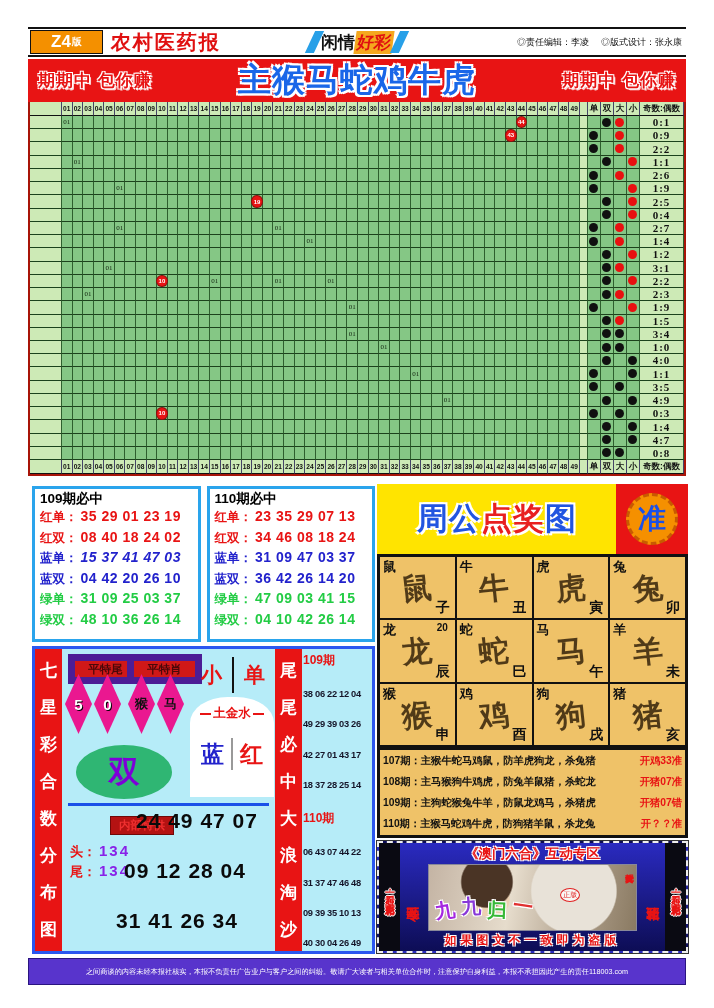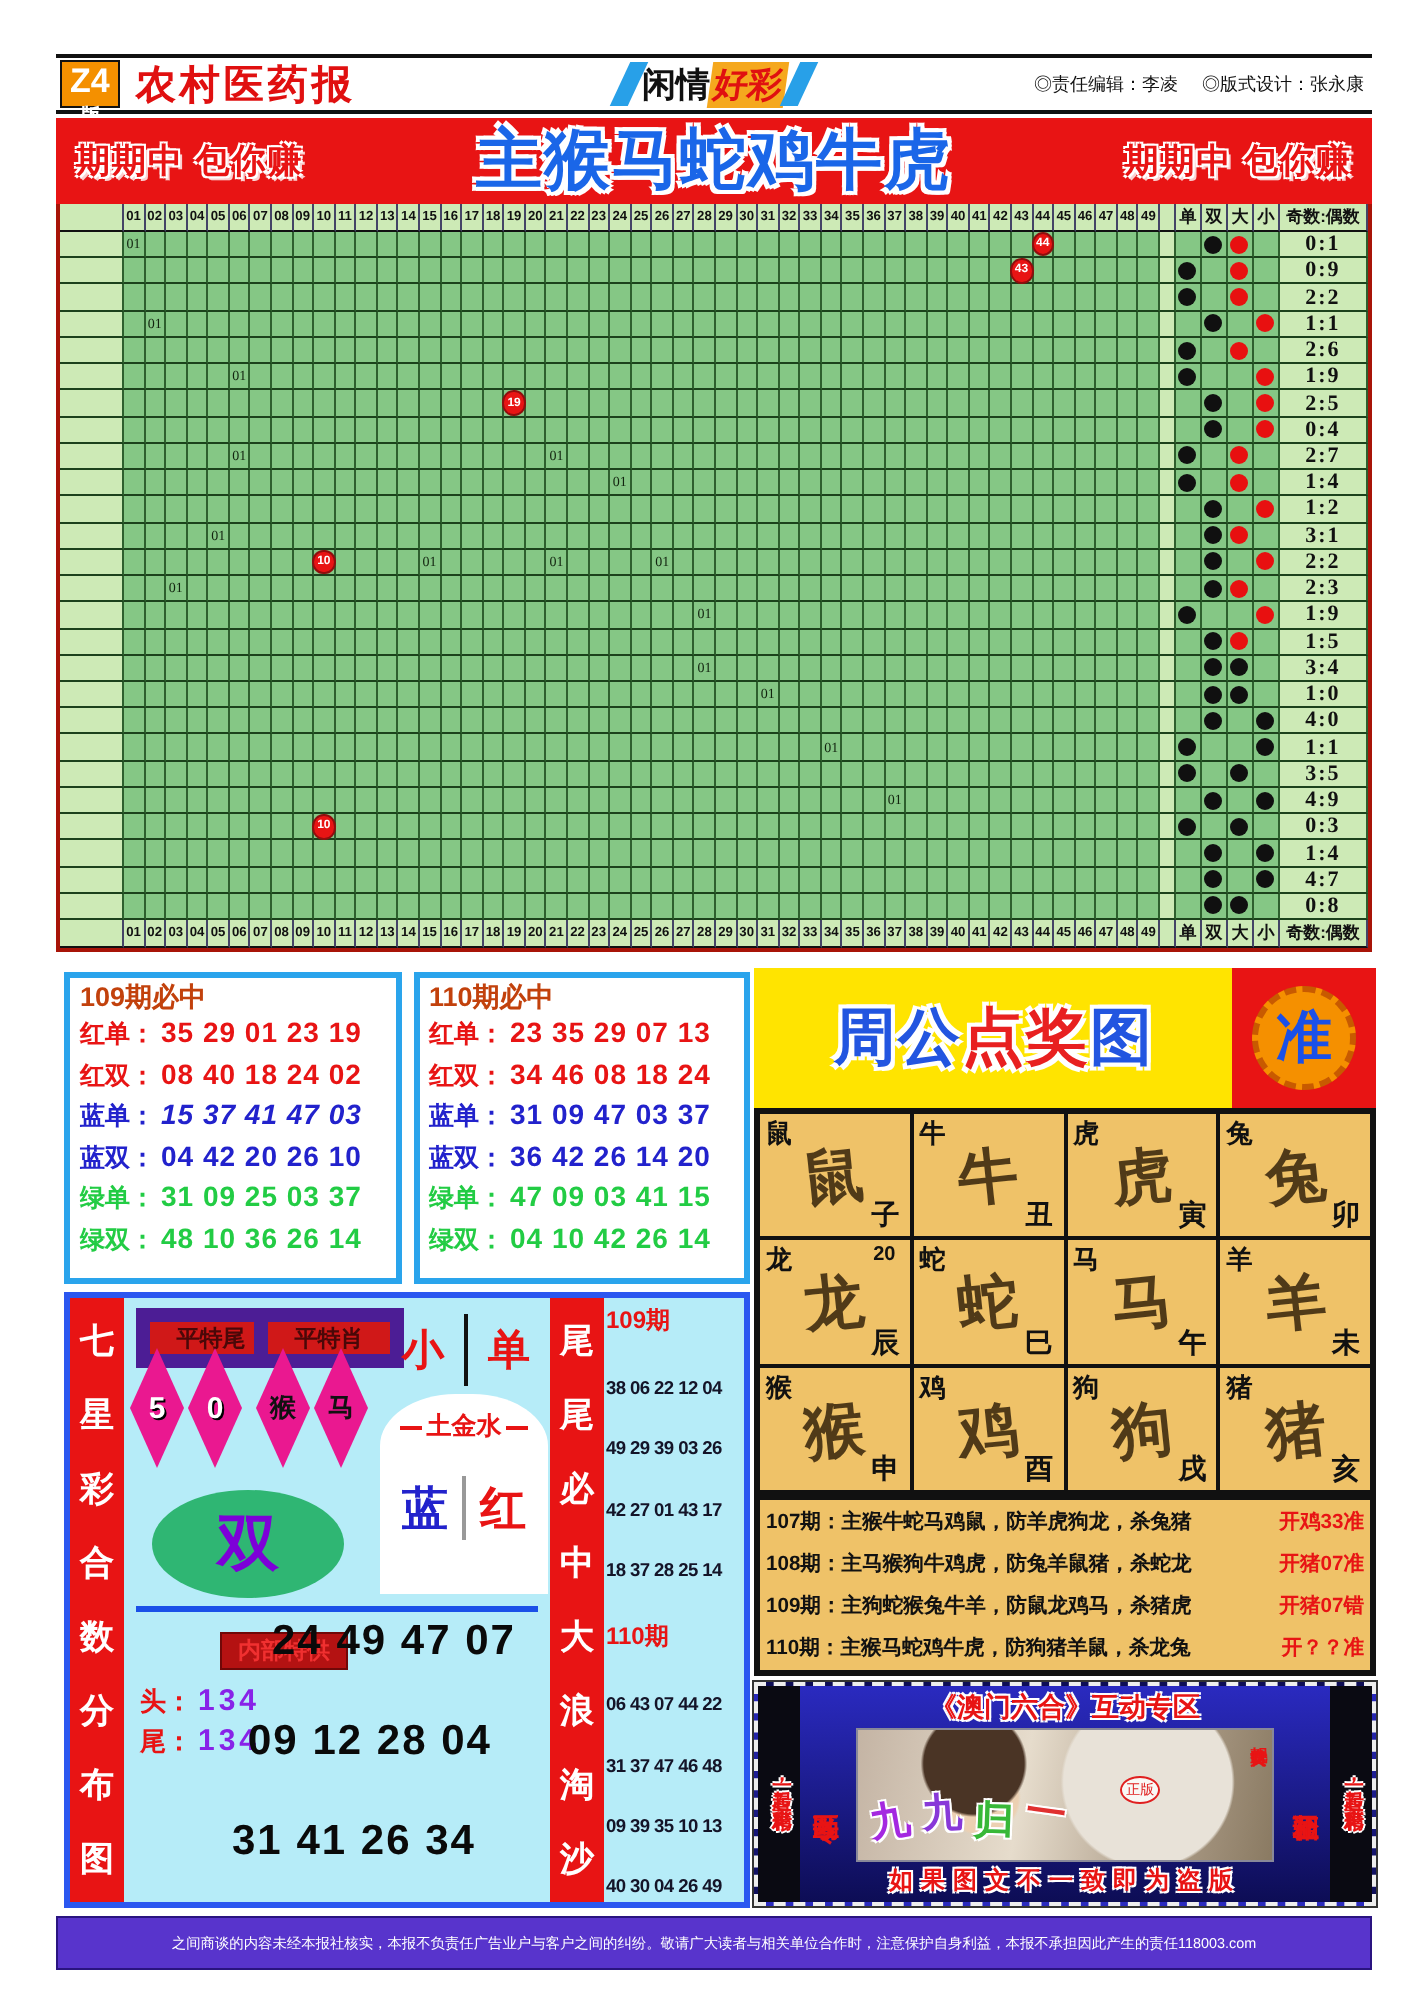--- a/index.html
+++ b/index.html
@@ -1,19 +1,19 @@
 <!DOCTYPE html>
 <html><head>
 <meta charset="utf-8">
 <style>
   html,body{margin:0;padding:0;background:#e8e8e8;}
   #page{position:relative;width:714px;height:1008px;background:#ffffff;font-family:"Liberation Sans",sans-serif;overflow:hidden;margin:0 auto;}
   
   .masthead{position:absolute;left:28px;top:27px;width:658px;height:30px;border-top:2px solid #111;border-bottom:2px solid #111;display:flex;align-items:center;box-sizing:border-box;}
-  .ed-box{margin-left:2px;background:#f49000;border:1px solid #111;color:#fff;font-weight:bold;font-size:17px;padding:0 4px;height:22px;display:flex;align-items:center;flex-direction:column;}
+  .ed-box{margin-left:2px;background:#f49000;border:1px solid #111;color:#fff;font-weight:bold;font-size:17px;padding:0 20px;height:22px;display:flex;align-items:center;}
   .ed-box .ban{font-size:10px;margin-left:1px;}
   .paper{color:#e01010;font-weight:bold;font-size:20px;font-family:"Liberation Serif",serif;letter-spacing:2px;margin-left:8px;}
   .mast-badge{position:absolute;left:50%;transform:translateX(-50%);display:flex;align-items:center;font-size:17px;font-weight:bold;}
   .slash{display:inline-block;width:9px;height:22px;background:#28a0e8;transform:skewX(-25deg);margin:0 2px;}
   .xq{color:#111;}
   .hc{background:#f5a81e;color:#e01010;padding:0 2px;transform:skewX(-8deg);}
   .credits{margin-left:auto;font-size:9px;color:#111;display:flex;gap:12px;padding-right:4px;}
   
   .banner{position:absolute;left:28px;top:59px;width:658px;height:43px;background:#e81414;display:flex;align-items:center;justify-content:space-between;padding:0 10px;box-sizing:border-box;}
   .slogan{color:#e81414;font-weight:900;font-size:17px;letter-spacing:1px;text-shadow:-1px -1px 0 #fff,1px -1px 0 #fff,-1px 1px 0 #fff,1px 1px 0 #fff,2px 2px 0 #ffffffcc;white-space:nowrap;}
@@ -28,21 +28,21 @@
   .cell.lab,.cell.gapc{background:#cdeab6;}
   .cell.ratio{background:#cdeab6;font-family:"Liberation Serif",serif;font-weight:bold;font-size:11px;letter-spacing:1px;color:#111;}
   .dot{width:9px;height:9px;border-radius:50%;}
   .dot.black{background:#101010;}
   .dot.red{background:#e81010;}
   .mark01{font-size:7px;color:#12240f;font-family:"Liberation Serif",serif;}
   .ball{width:10.5px;height:10.5px;border-radius:50%;background:#e81414;color:#fff;font-size:6px;font-weight:bold;display:flex;align-items:center;justify-content:center;box-shadow:0 0 0 1px #8f0e0e;}
   
   .picks{position:absolute;left:32px;top:486px;width:343px;height:156px;display:flex;gap:6px;}
   .pick{flex:1;background:#fff;border:3px solid #2aa4ec;padding:1px 5px;box-sizing:border-box;}
-  .pick-title{font-size:13.5px;font-weight:bold;color:#c2410c;line-height:17px;}
+  .pick-title{font-size:13.5px;font-weight:bold;color:#000000;line-height:17px;}
   .pick-line{display:flex;font-weight:bold;font-size:12.5px;line-height:19.5px;white-space:nowrap;align-items:baseline;}
   .pl-val{margin-left:3px;font-size:14px;letter-spacing:.5px;}
   .c-red{color:#e81414;} .c-blue{color:#2222cc;} .c-green{color:#22cc44;}
   
   .qxc{position:absolute;left:32px;top:646px;width:343px;height:308px;background:#b6ecf8;border:3px solid #2b57f0;box-sizing:border-box;display:flex;}
   .vband{flex:0 0 27px;background:#e81414;color:#fff;display:flex;flex-direction:column;align-items:center;justify-content:space-around;font-size:17px;font-weight:bold;padding:3px 0;}
   .qxc-content{flex:1;position:relative;}
   .qxc-nums{flex:0 0 68px;display:flex;flex-direction:column;justify-content:space-between;padding:3px 1px;}
   .qn-label{color:#e81414;font-weight:bold;font-size:12px;}
   .qn-row{font-size:9.3px;font-weight:bold;color:#141428;white-space:nowrap;letter-spacing:-0.3px;}

